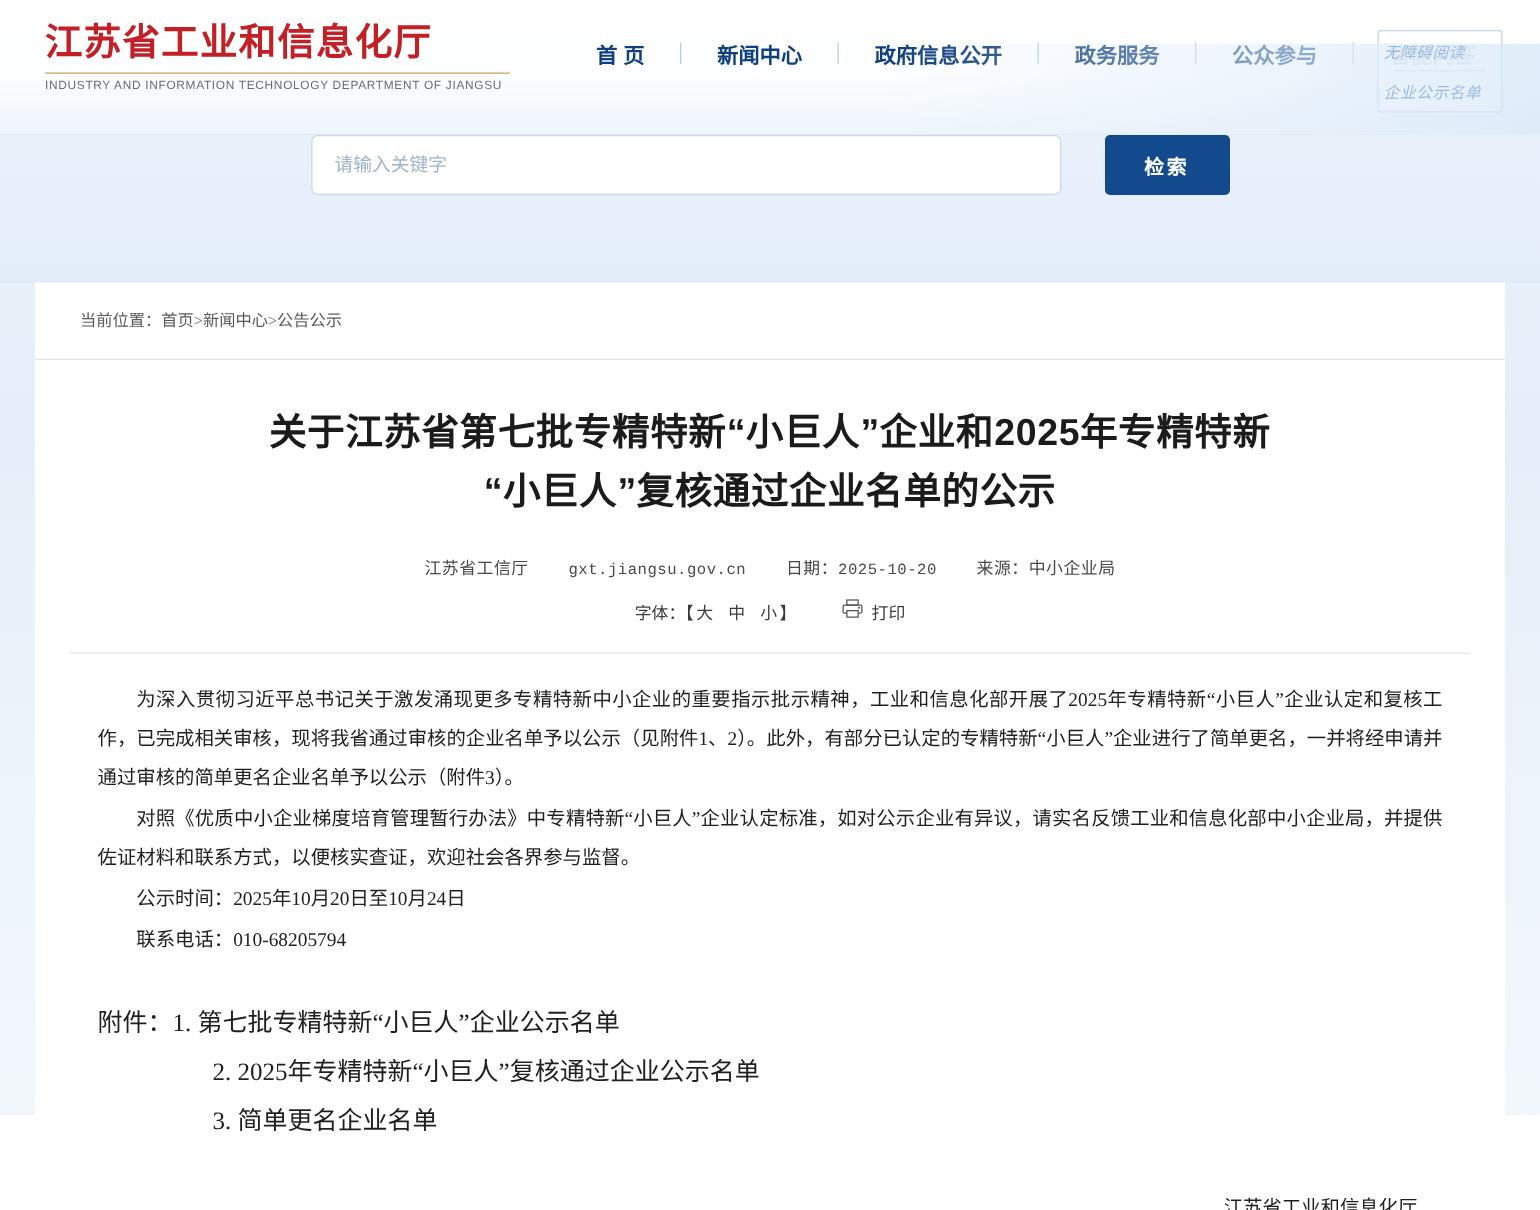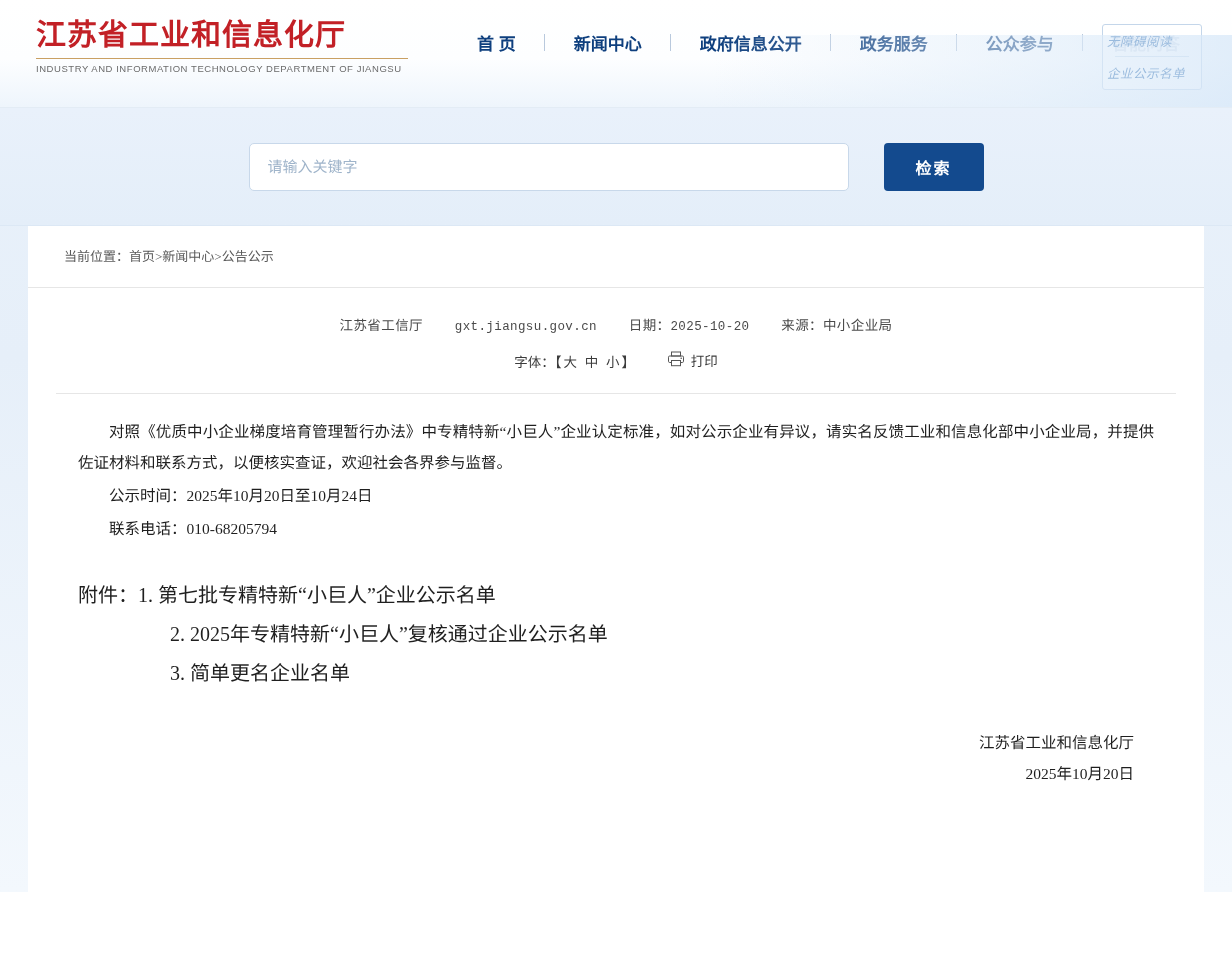--- a/index.html
+++ b/index.html
@@ -114,21 +114,21 @@
     color: #1b5fa8;
     font-size: 12.5px;
     letter-spacing: .5px;
   }
 
   
   .search-band {
     height: 118px;
     background: linear-gradient(180deg,#e9f1fb 0%, #e4eef9 100%);
     display: flex;
-    align-items: center;
+    align-items: flex-start;
     justify-content: center;
     gap: 35px;
     border-bottom: 1px solid #dce8f5;
   }
   .search-input {
     width: 600px;
     height: 48px;
     border: 1px solid #c8d8ea;
     border-radius: 5px;
     background: #ffffff;
@@ -194,21 +194,21 @@
     letter-spacing: .4px;
   }
   .meta span { margin: 0 14px; }
   .meta .mono { font-family: "Liberation Mono", monospace; font-size: 12.5px; }
 
   .tools {
     margin-top: 16px;
     text-align: center;
     font-size: 13.5px;
     color: #3c3c3c;
-    font-family: Liberation Sans, sans-serif;
+    font-family: Liberation Mono, monospace;
   }
   .tools .sizes { letter-spacing: 2px; }
   .tools .size-opt { cursor: pointer; color: #3c3c3c; }
   .tools .print {
     margin-left: 26px;
     cursor: pointer;
     display: inline-flex;
     align-items: center;
     gap: 6px;
   }
@@ -288,20 +288,24 @@
   </div>
 
   <div class="content">
 
     <div class="breadcrumb">
       <span>当前位置：</span><span class="crumb-link">首页&gt;新闻中心&gt;公告公示</span>
     </div>
 
     <div class="divider-line"></div>
 
+    <div class="doc-title">
+      <div>关于江苏省第七批专精特新“小巨人”企业和2025年专精特新</div>
+      <div>“小巨人”复核通过企业名单的公示</div>
+    </div>
 
     <div class="meta">
       <span>江苏省工信厅</span>
       <span class="mono">gxt.jiangsu.gov.cn</span>
       <span style="margin-right:0">日期：</span><span class="mono" style="margin-left:0">2025-10-20</span>
       <span style="margin-right:0">来源：</span><span style="margin-left:0">中小企业局</span>
     </div>
 
     <div class="tools">
       <span>字体：</span><span class="sizes size-opt">【大 中 小】</span>
@@ -314,20 +318,21 @@
             <circle cx="14.2" cy="7.2" r="0.8" fill="#555"></circle>
           </svg>
         </span>
         <span>打印</span>
       </span>
     </div>
 
     <div class="rule-2"></div>
 
     <div class="body-text">
+      <p class="indent">为深入贯彻习近平总书记关于激发涌现更多专精特新中小企业的重要指示批示精神，工业和信息化部开展了2025年专精特新“小巨人”企业认定和复核工作，已完成相关审核，现将我省通过审核的企业名单予以公示（见附件1、2）。此外，有部分已认定的专精特新“小巨人”企业进行了简单更名，一并将经申请并通过审核的简单更名企业名单予以公示（附件3）。</p>
       <p class="indent">对照《优质中小企业梯度培育管理暂行办法》中专精特新“小巨人”企业认定标准，如对公示企业有异议，请实名反馈工业和信息化部中小企业局，并提供佐证材料和联系方式，以便核实查证，欢迎社会各界参与监督。</p>
       <p class="indent">公示时间：2025年10月20日至10月24日</p>
       <p class="indent">联系电话：010-68205794</p>
     </div>
 
     <div class="attach-block">
       <div class="attach-line">
         <span>附件：</span><span>1. 第七批专精特新“小巨人”企业公示名单</span>
       </div>
       <div class="attach-sub">2. 2025年专精特新“小巨人”复核通过企业公示名单</div>

